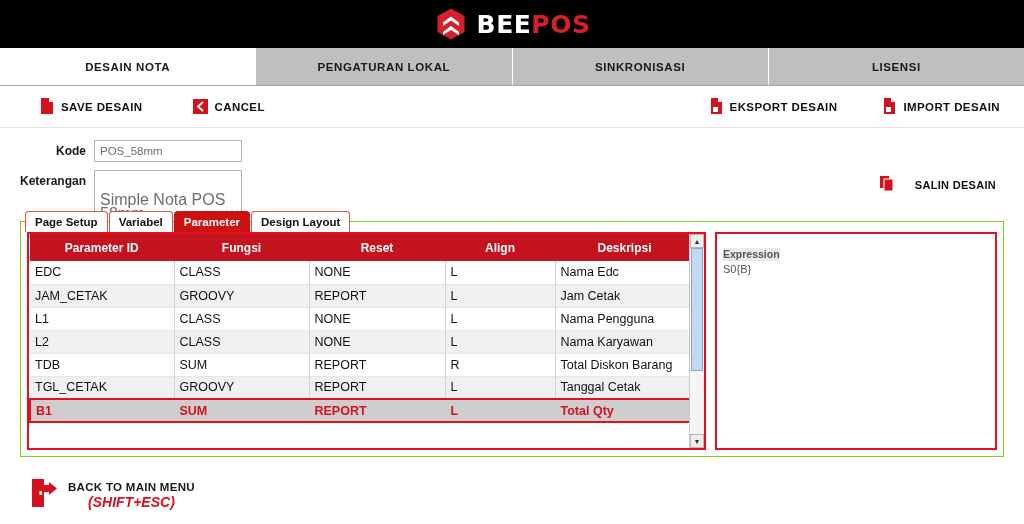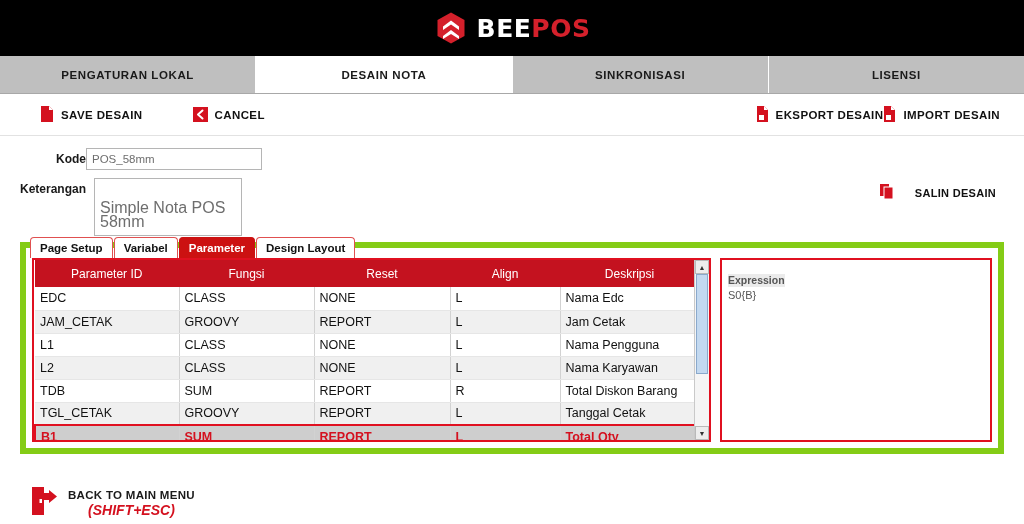--- a/index.html
+++ b/index.html
@@ -5,21 +5,21 @@
   * { box-sizing: border-box; margin: 0; padding: 0; }
   html, body {
     width: 1024px; height: 524px;
     font-family: "Liberation Sans", sans-serif;
     background: #ffffff;
     overflow: hidden;
   }
 
   
   .app-header {
-    height: 56px;
+    height: 48px;
     background: #000000;
     display: flex;
     align-items: center;
     justify-content: center;
     position: relative;
   }
   .logo-wrap { display: flex; align-items: center; gap: 9px; }
   .logo-mark { width: 34px; height: 34px; display: block; }
   .logo-text {
     font-size: 25px; font-weight: bold; letter-spacing: .5px;
@@ -61,34 +61,35 @@
     border-bottom: 1px solid #e2e2e2;
     position: relative;
   }
   .tb-btn {
     display: flex; align-items: center; gap: 7px;
     cursor: pointer;
     font-size: 11.5px; font-weight: bold; letter-spacing: .4px;
     color: #111;
   }
   .tb-left { display: flex; gap: 50px; align-items: flex-end; }
-  .tb-right { display: flex; margin-left: auto; }
+  .tb-right { display: flex; gap: 46px; margin-left: auto; }
 
   .ico { display: inline-block; flex: none; }
 
   
   .form-area { padding: 12px 13px 0 0; position: relative; }
   .f-row { display: flex; align-items: flex-start; margin-bottom: 8px; }
   .f-label {
     width: 86px; text-align: right;
     font-size: 12px; font-weight: bold; color: #1a1a1a;
     padding-top: 4px;
   }
   .f-input {
-    width: 176px; height: 22px;
+    margin-left: 8px;
+    width: 148px; height: 22px;
     border: 1px solid #b5b5b5;
     background: #fff;
     font-size: 11.5px; color: #6e6e6e;
     padding: 0 5px;
     font-family: "Liberation Sans", sans-serif;
   }
   .f-textarea {
     margin-left: 8px;
     width: 148px; height: 58px;
     border: 1px solid #b5b5b5;
@@ -105,24 +106,23 @@
     display: flex; align-items: center; gap: 20px;
     font-size: 11px; font-weight: bold; letter-spacing: .3px;
     color: #111; cursor: pointer; justify-content: center;
   }
 
   
   .designer {
     position: absolute;
     left: 20px; right: 20px;
     top: 135px;
-    height: 212px;
-    border: 6px solid #84cc16;
+    height: 236px;
+    border: 1px solid #84cc16;
     background: #ffffff;
-    margin-top: 13px;
   }
 
   
   .subtabs {
     position: absolute;
     top: -12px; left: 4px;
     display: flex; align-items: flex-end;
     height: 22px;
     z-index: 5;
   }
@@ -158,21 +158,21 @@
     background: #fff;
     display: flex;
     position: relative;
     overflow: hidden;
   }
   .tbl-scrollarea { flex: 1; display: flex; flex-direction: column; min-width: 0; }
   table.params { width: 100%; border-collapse: collapse; table-layout: fixed; }
   table.params th {
     background: #c4121f;
     color: #ffffff;
-    font-size: 12px; font-weight: normal;
+    font-size: 12px; font-weight: bold;
     height: 27px;
     text-align: center;
     border-right: 1px solid #c4121f;
   }
   table.params td {
     height: 23px;
     font-size: 12.5px;
     color: #111;
     padding: 0 0 0 5px;
     border-right: 1px solid #d2d2d2;
@@ -263,22 +263,22 @@
         <path d="M17 19 L25 25 L25 28 L17 23 L9 28 L9 25 Z" fill="#ffffff"></path>
       </svg>
     </span>
     <span class="logo-text">
       <span class="logo-bee">BEE</span><span class="logo-pos">POS</span>
     </span>
   </div>
 </div>
 
 <div class="tabstrip">
+  <div class="tab active">DESAIN NOTA</div>
   <div class="tab">PENGATURAN LOKAL</div>
-  <div class="tab active">DESAIN NOTA</div>
   <div class="tab">SINKRONISASI</div>
   <div class="tab">LISENSI</div>
 </div>
 
 <div class="page">
 
   <div class="toolbar">
     <div class="tb-left">
       <div class="tb-btn">
         <span class="ico">

